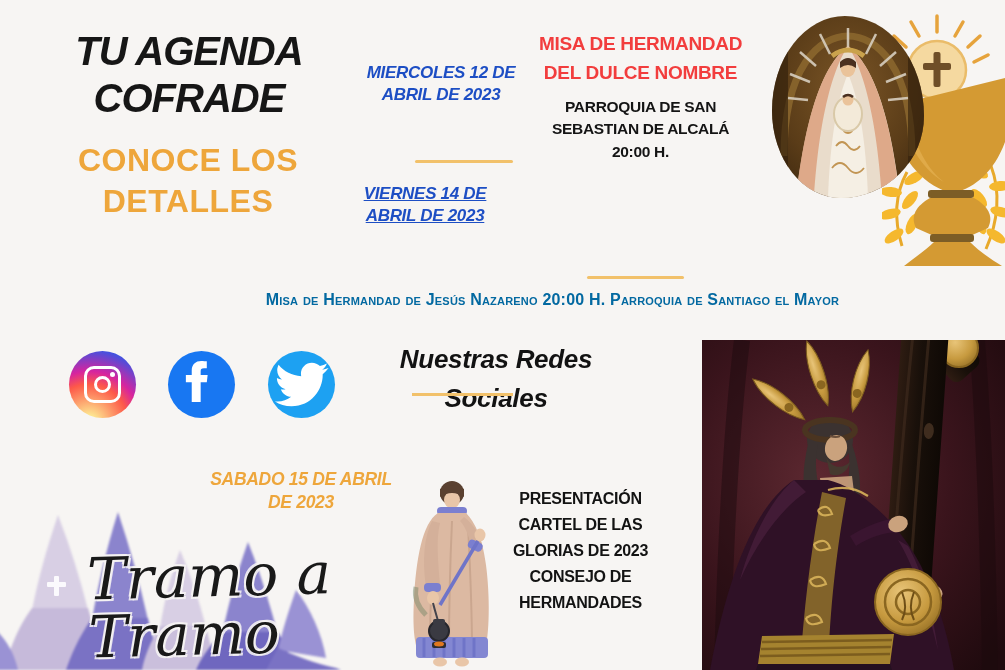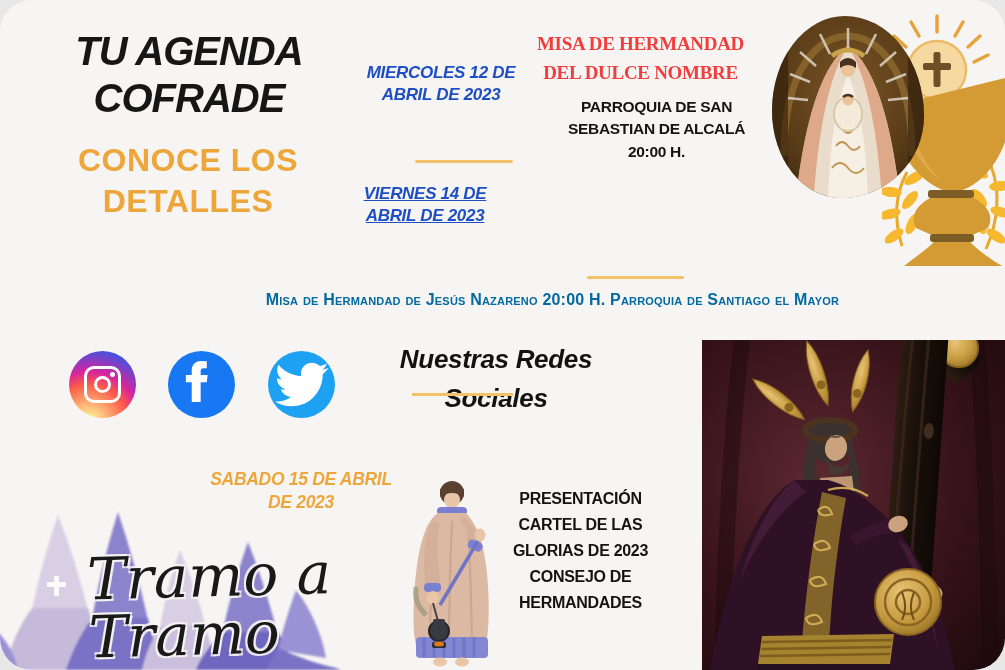--- a/index.html
+++ b/index.html
@@ -1,40 +1,39 @@
 <!DOCTYPE html>
 <html><head>
 <meta charset="utf-8">
 <style>
   html,body{margin:0;padding:0;background:#e8e8e8;}
   .canvas{
     position:relative;width:1005px;height:670px;overflow:hidden;
     background:#f7f5f3;
     font-family:"Liberation Sans","DejaVu Sans",sans-serif;
-    border-radius:32px;
   }
   .abs{position:absolute;}
   .pre{white-space:pre-line;}
   .chunky{font-weight:700;letter-spacing:-0.3px;}
   .center{text-align:center;}
 
   .main-title{left:38px;top:28px;width:302px;font-size:40px;line-height:1.18;
     font-style:italic;color:#161616;letter-spacing:-1px;}
   .sub-title{left:48px;top:140px;width:280px;font-size:32px;line-height:1.28;
     color:#eea63b;letter-spacing:.5px;}
 
   .date-blue{width:206px;font-size:17px;line-height:1.3;color:#1d4ec4;font-style:italic;}
   .date-1{left:338px;top:62px;}
   .date-2{left:322px;top:183px;text-decoration:underline;}
   .divider{height:3px;background:#f2c16a;border-radius:2px;}
   .divider-1{left:415px;top:160px;width:98px;}
   .divider-2{left:587px;top:276px;width:97px;}
 
-  .event-title-red{left:518px;top:30px;width:245px;font-size:19px;line-height:1.5;color:#f23d3d;font-family:Liberation Serif, serif;}
-  .event-black{color:#141414;font-size:15.5px;line-height:1.45;margin-left:16px;}
+  .event-title-red{left:518px;top:30px;width:245px;font-size:19px;line-height:1.5;color:#f23d3d;}
+  .event-black{color:#141414;font-size:15.5px;line-height:1.45;}
   .event-details-1{left:518px;top:96px;width:245px;}
   .event-details-2{left:493px;top:180px;width:250px;}
 
   .banner{left:100px;top:291px;width:905px;font-size:16px;color:#0369a1;
     font-variant:small-caps;letter-spacing:.2px;}
 
   .icon-circle{width:67px;height:67px;border-radius:50%;top:351px;}
   .ig{left:69px;background:radial-gradient(circle at 30% 107%,#fdf497 0%,#fdf497 5%,#fd5949 45%,#d6249f 60%,#285AEB 90%);}
   .fb{left:168px;background:#1877f2;}
   .tw{left:268px;background:#1da1f2;}

